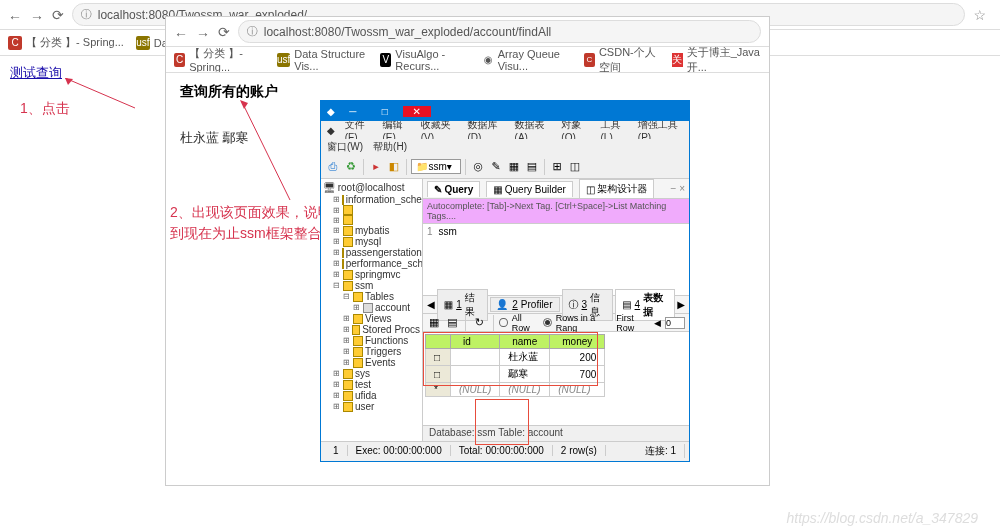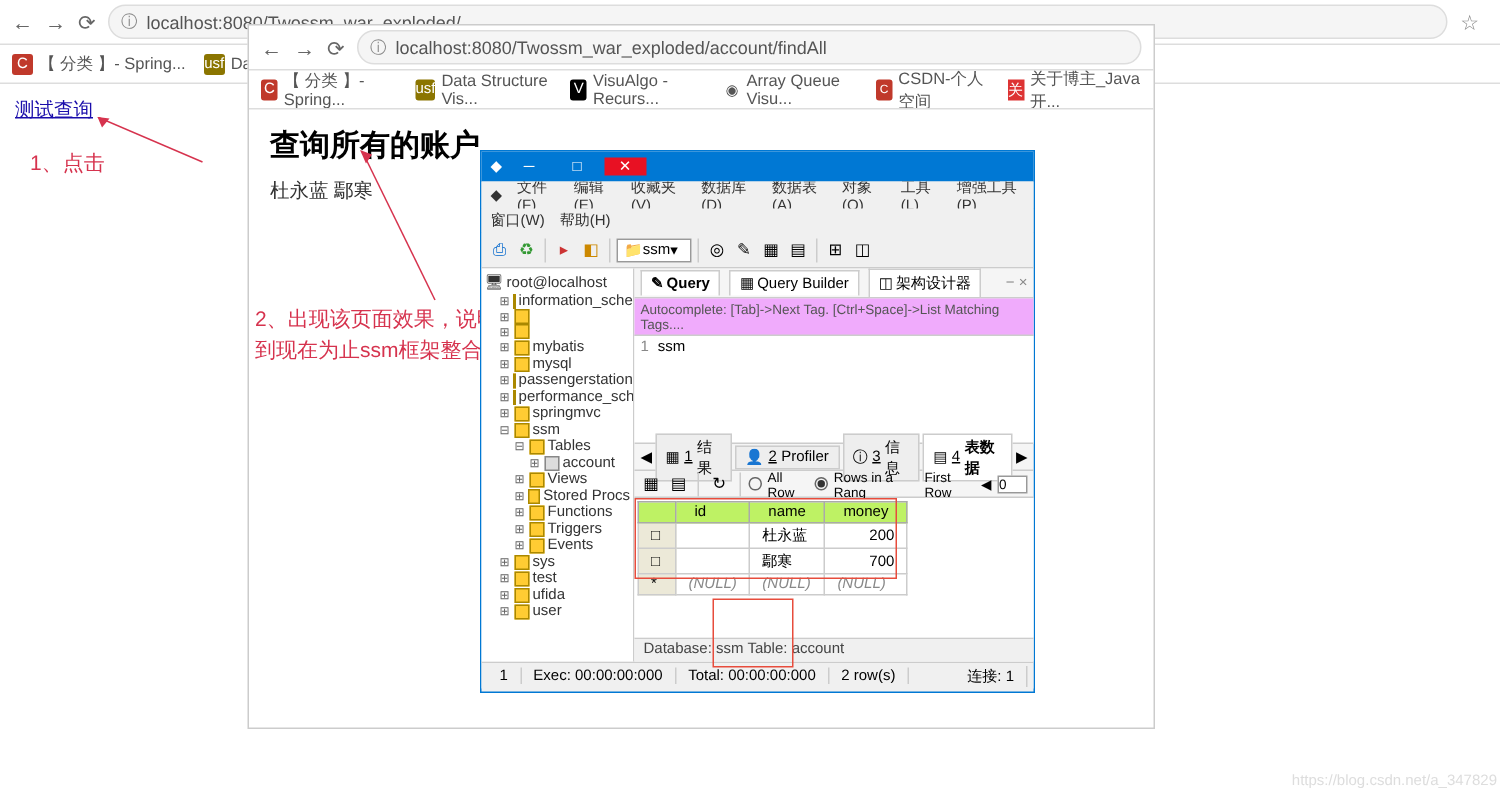--- a/index.html
+++ b/index.html
@@ -26,21 +26,21 @@
     .arrow1 { position: absolute; top: 78px; left: 65px; width: 80px; height: 40px; }
     
     
     .inner-browser { position: absolute; top: 16px; left: 165px; width: 605px; height: 470px; background: #fff; border: 1px solid #ccc; }
     .inner-toolbar { height: 30px; display: flex; align-items: center; gap: 8px; padding: 0 8px; border-bottom: 1px solid #ddd; }
     .inner-bookmarks { height: 26px; display: flex; align-items: center; gap: 10px; padding: 0 8px; border-bottom: 1px solid #ddd; font-size: 11px; overflow: hidden; }
     .bm-black { background: #000; color: #fff; border-radius: 2px; }
     .bm-csdn { background: #c0392b; color: #fff; border-radius: 2px; font-size: 8px; }
     
     .inner-content { padding: 10px 14px; }
-    .page-h1 { font-size: 20px; font-weight: bold; margin-bottom: 8px; }
+    .page-h1 { font-size: 14px; font-weight: bold; margin-bottom: 28px; }
     .page-text { font-size: 13px; color: #333; }
     
     .anno2 { color: #d6334e; font-size: 14px; position: absolute; top: 202px; left: 170px; line-height: 1.5; }
     .arrow2 { position: absolute; top: 100px; left: 240px; }
     .arrow3 { position: absolute; top: 230px; left: 385px; }
     
     
     .sqlyog { position: absolute; top: 100px; left: 320px; width: 370px; height: 362px; background: #f0f0f0; border: 1px solid #0078d4; font-size: 10px; }
     .sqlyog-title { background: #0078d4; color: #fff; height: 20px; display: flex; align-items: center; padding: 0 6px; gap: 4px; }
     .sqlyog-title-text { flex: 1; font-size: 10px; }
@@ -88,21 +88,21 @@
     .grid-table th { background: #bef264; border: 1px solid #aaa; padding: 1px 12px; font-weight: normal; text-align: left; }
     .grid-table td { border: 1px solid #ccc; padding: 1px 8px; }
     .row-marker { background: #ece9d8; width: 14px; }
     .null-val { color: #888; font-style: italic; }
     
     .red-box1 { position: absolute; border: 1px solid #e74c3c; pointer-events: none; }
     
     .sqlyog-status { height: 18px; background: #f0f0f0; border-top: 1px solid #ccc; display: flex; align-items: center; font-size: 10px; padding: 0 4px; }
     .status-cell { border-right: 1px solid #ccc; padding: 0 8px; }
     .database-bar { height: 16px; background: #f0f0f0; border-top: 1px solid #ccc; font-size: 10px; padding: 1px 6px; color: #444; }
-    .watermark { position: absolute; bottom: 6px; right: 2px; color: #ddd; font-size: 10px; }
+    .watermark { position: absolute; bottom: 6px; right: 22px; color: #ddd; font-size: 14px; font-style: italic; }
   </style>
 </head>
 <body>
 
 <div class="outer-browser">
   <div class="outer-toolbar">
     <span class="nav-icon">←</span>
     <span class="nav-icon">→</span>
     <span class="nav-icon">⟳</span>
     <div class="url-bar">

